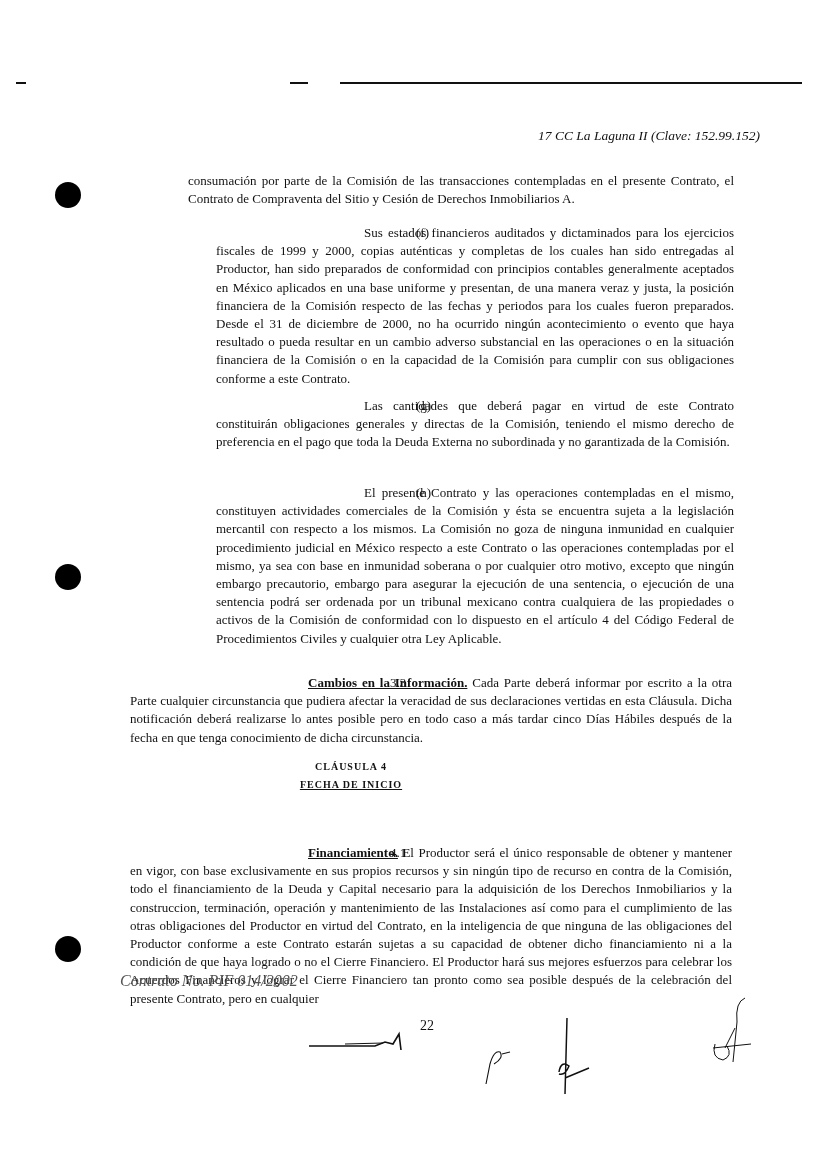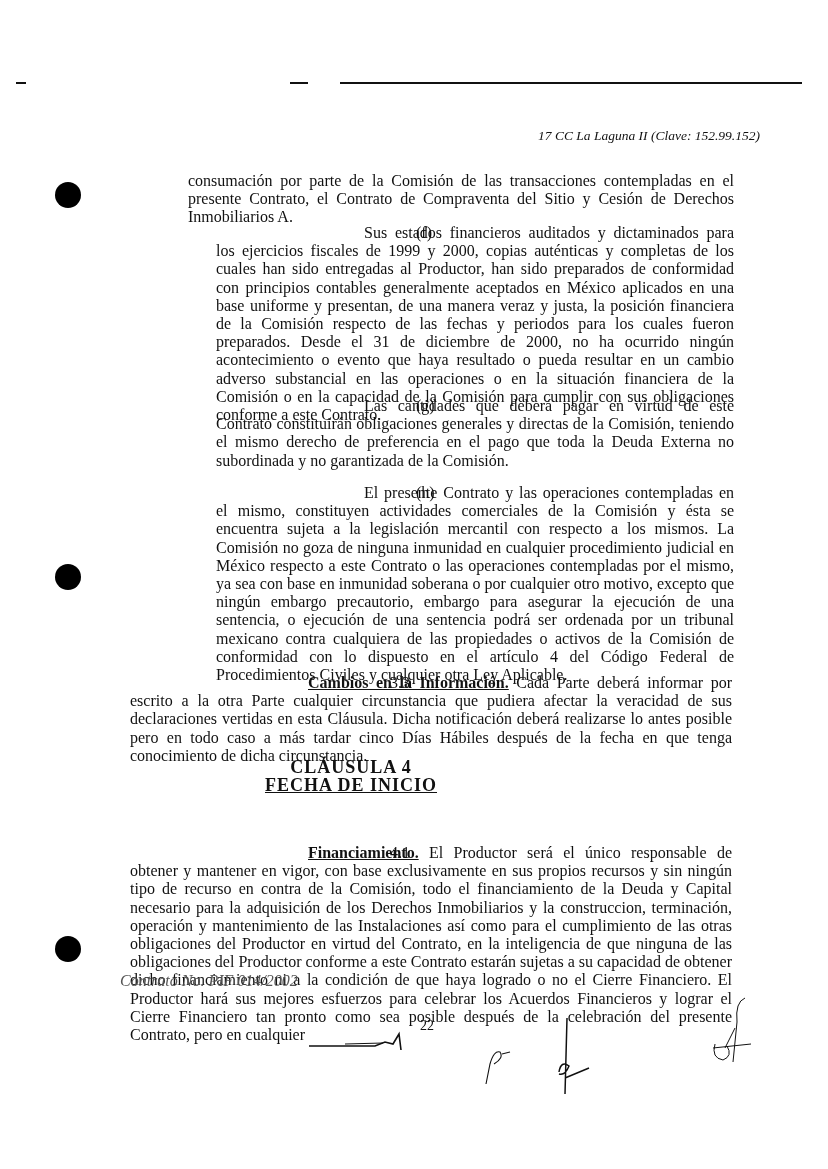--- a/index.html
+++ b/index.html
@@ -1,27 +1,27 @@
 <!DOCTYPE html>
 <html><head>
 <meta charset="utf-8">
 <style>
   html, body { margin: 0; padding: 0; background: #ffffff; }
   body { width: 828px; height: 1169px; position: relative; overflow: hidden;
          font-family: "Liberation Serif", "DejaVu Serif", serif; color: #111; }
   .rule { position: absolute; top: 82px; height: 2px; background: #111; }
   .hole { position: absolute; left: 55px; width: 26px; height: 26px; border-radius: 50%; background: #000; }
   .header { position: absolute; top: 128px; right: 68px; font-style: italic; font-size: 13.5px; text-align: right; }
-  .body-text { position: absolute; left: 130px; width: 602px; font-size: 16px; line-height: 18.2px; text-align: justify; }
+  .body-text { position: absolute; left: 130px; width: 602px; font-size: 13px; line-height: 18.2px; text-align: justify; }
   .p { margin: 0; }
   .indent-a { text-indent: 130px; }
   .indent-c { text-indent: 100px; margin-left: 28px; }
   .lbl { display: inline-block; width: 48px; }
   .ttl { text-decoration: underline; font-weight: bold; }
-  .heading { position: absolute; left: 0; width: 702px; text-align: center; font-weight: bold; font-size: 18px; letter-spacing: 1px; line-height: 18px; }
+  .heading { position: absolute; left: 0; width: 702px; text-align: center; font-weight: bold; font-size: 10px; letter-spacing: 1px; line-height: 18px; }
   .heading .u { text-decoration: underline; }
   .footer-ref { position: absolute; left: 120px; top: 972px; font-style: italic; font-size: 16px; color: #555; }
   .pagenum { position: absolute; left: 420px; top: 1018px; font-size: 14px; }
   .sig { position: absolute; }
 </style>
 </head>
 <body>
 
 <div class="rule" style="left:16px;width:10px;"></div>
 <div class="rule" style="left:290px;width:18px;"></div>

